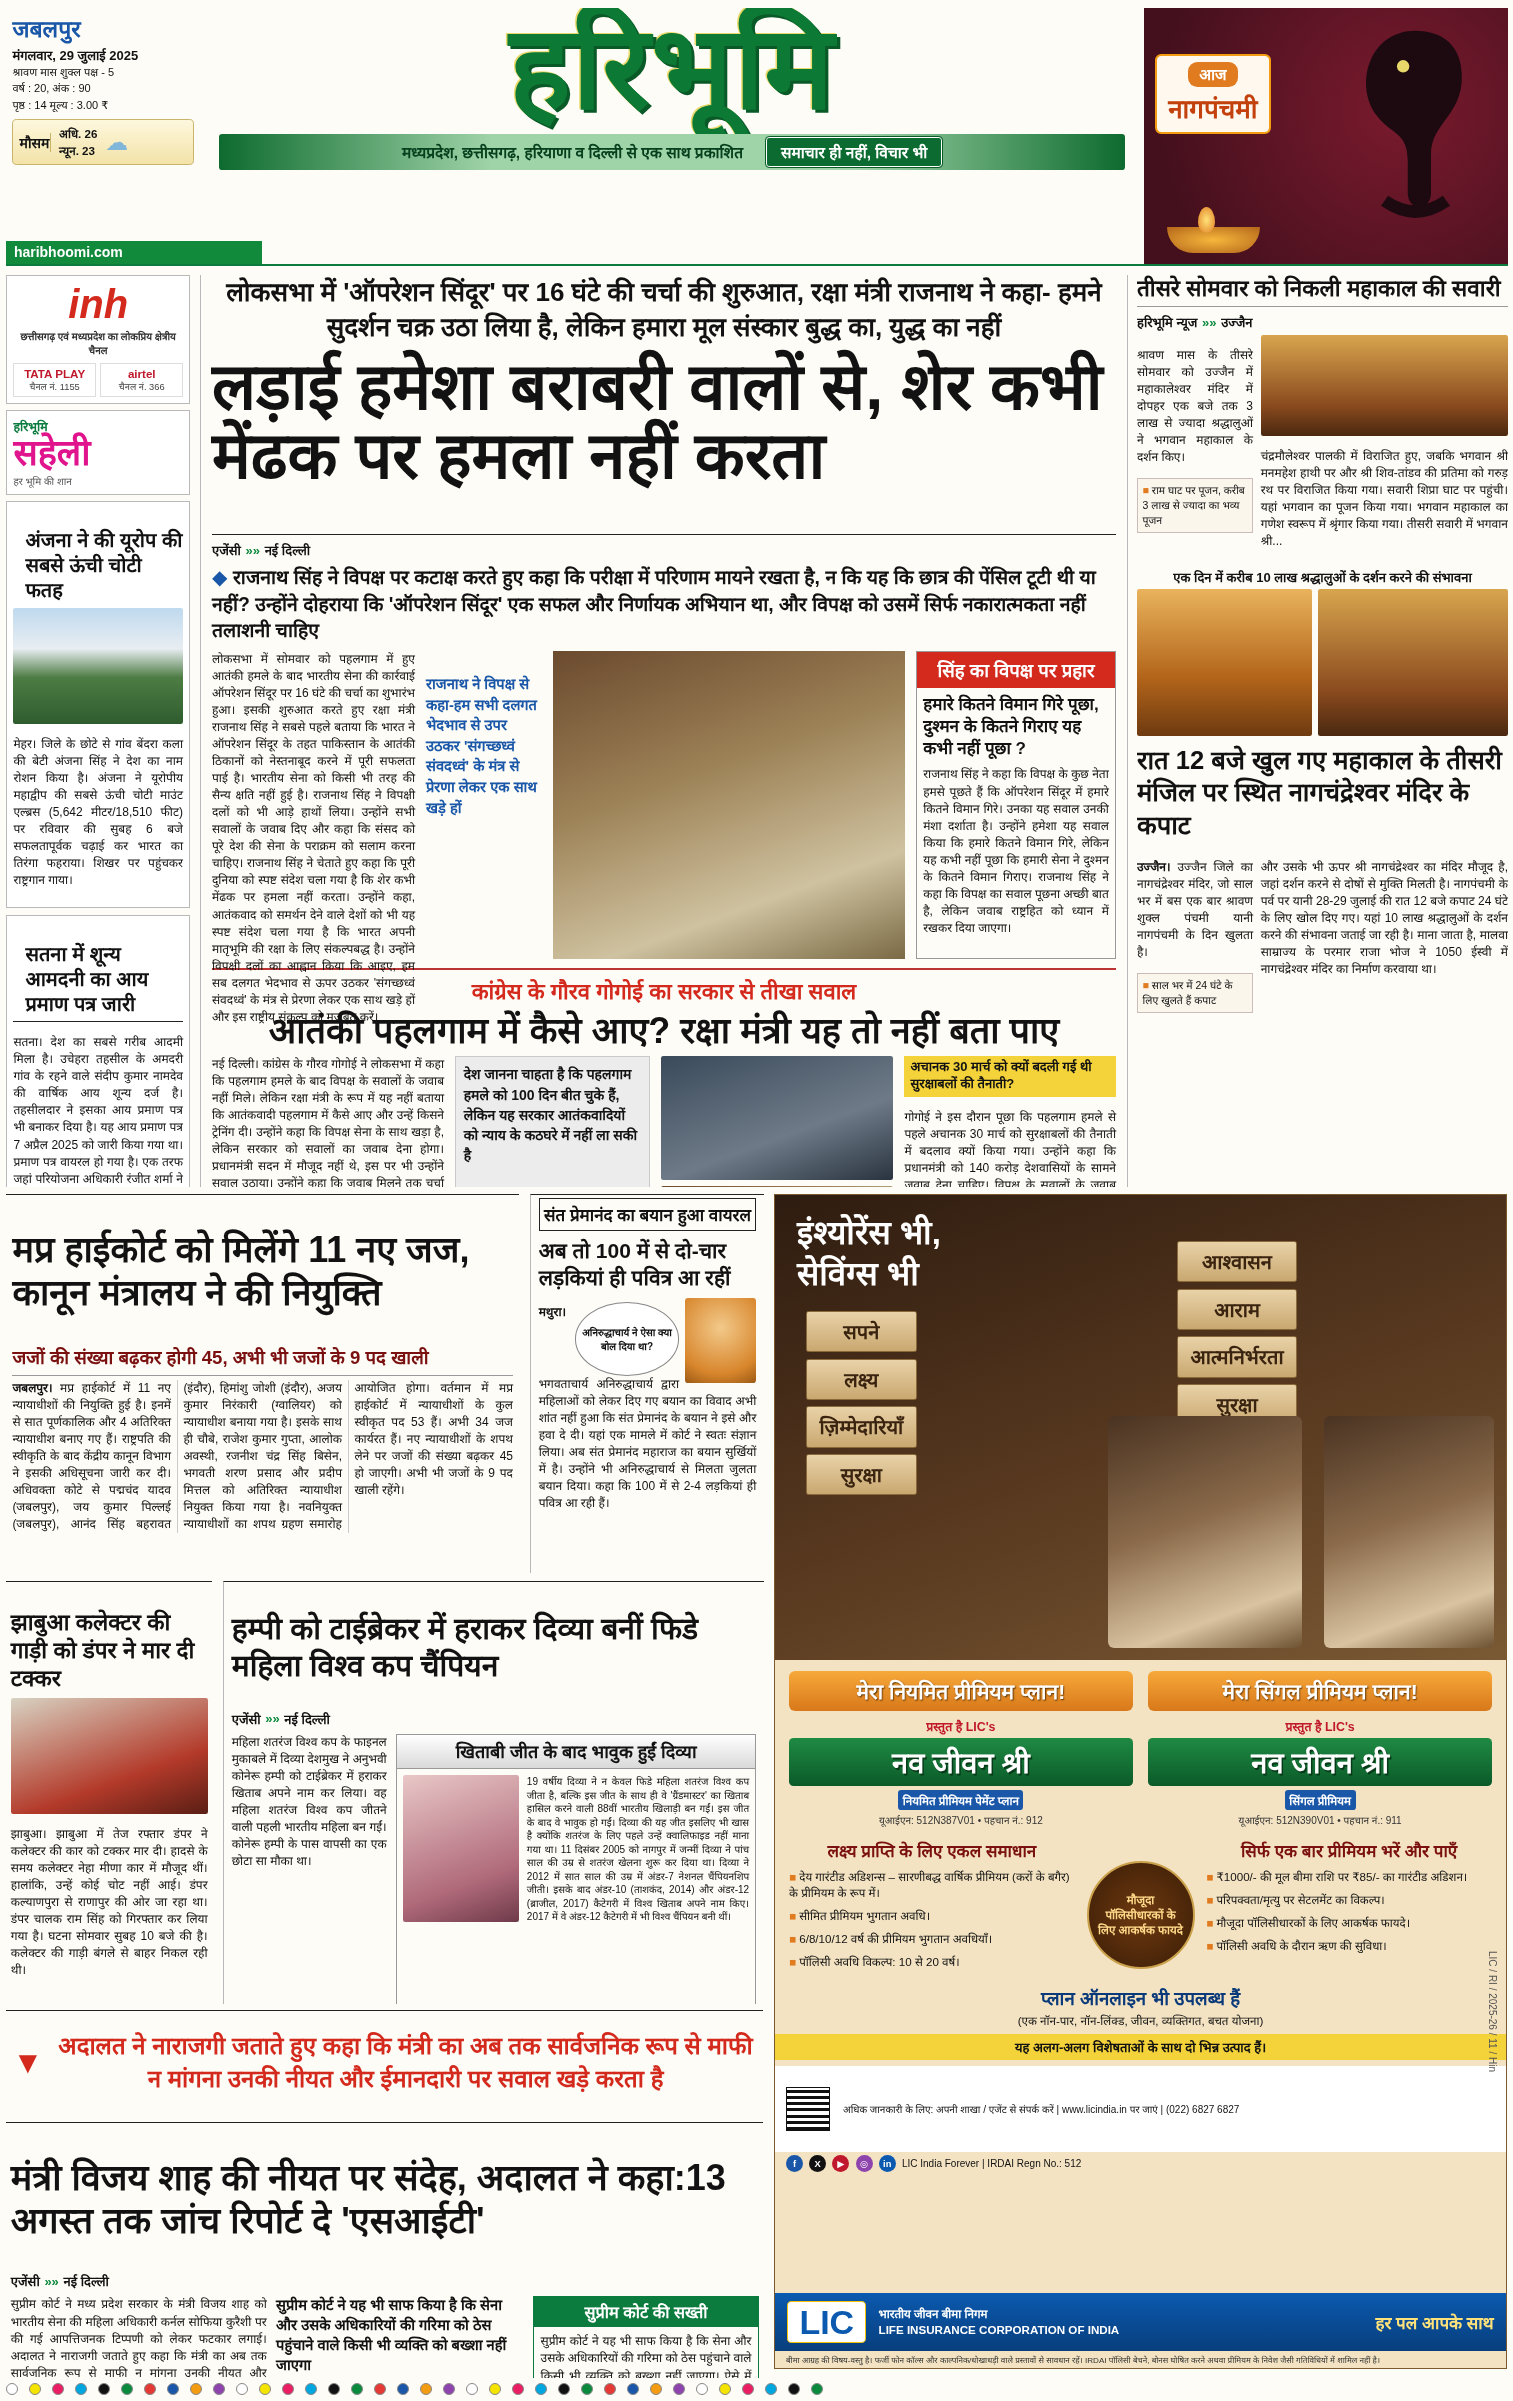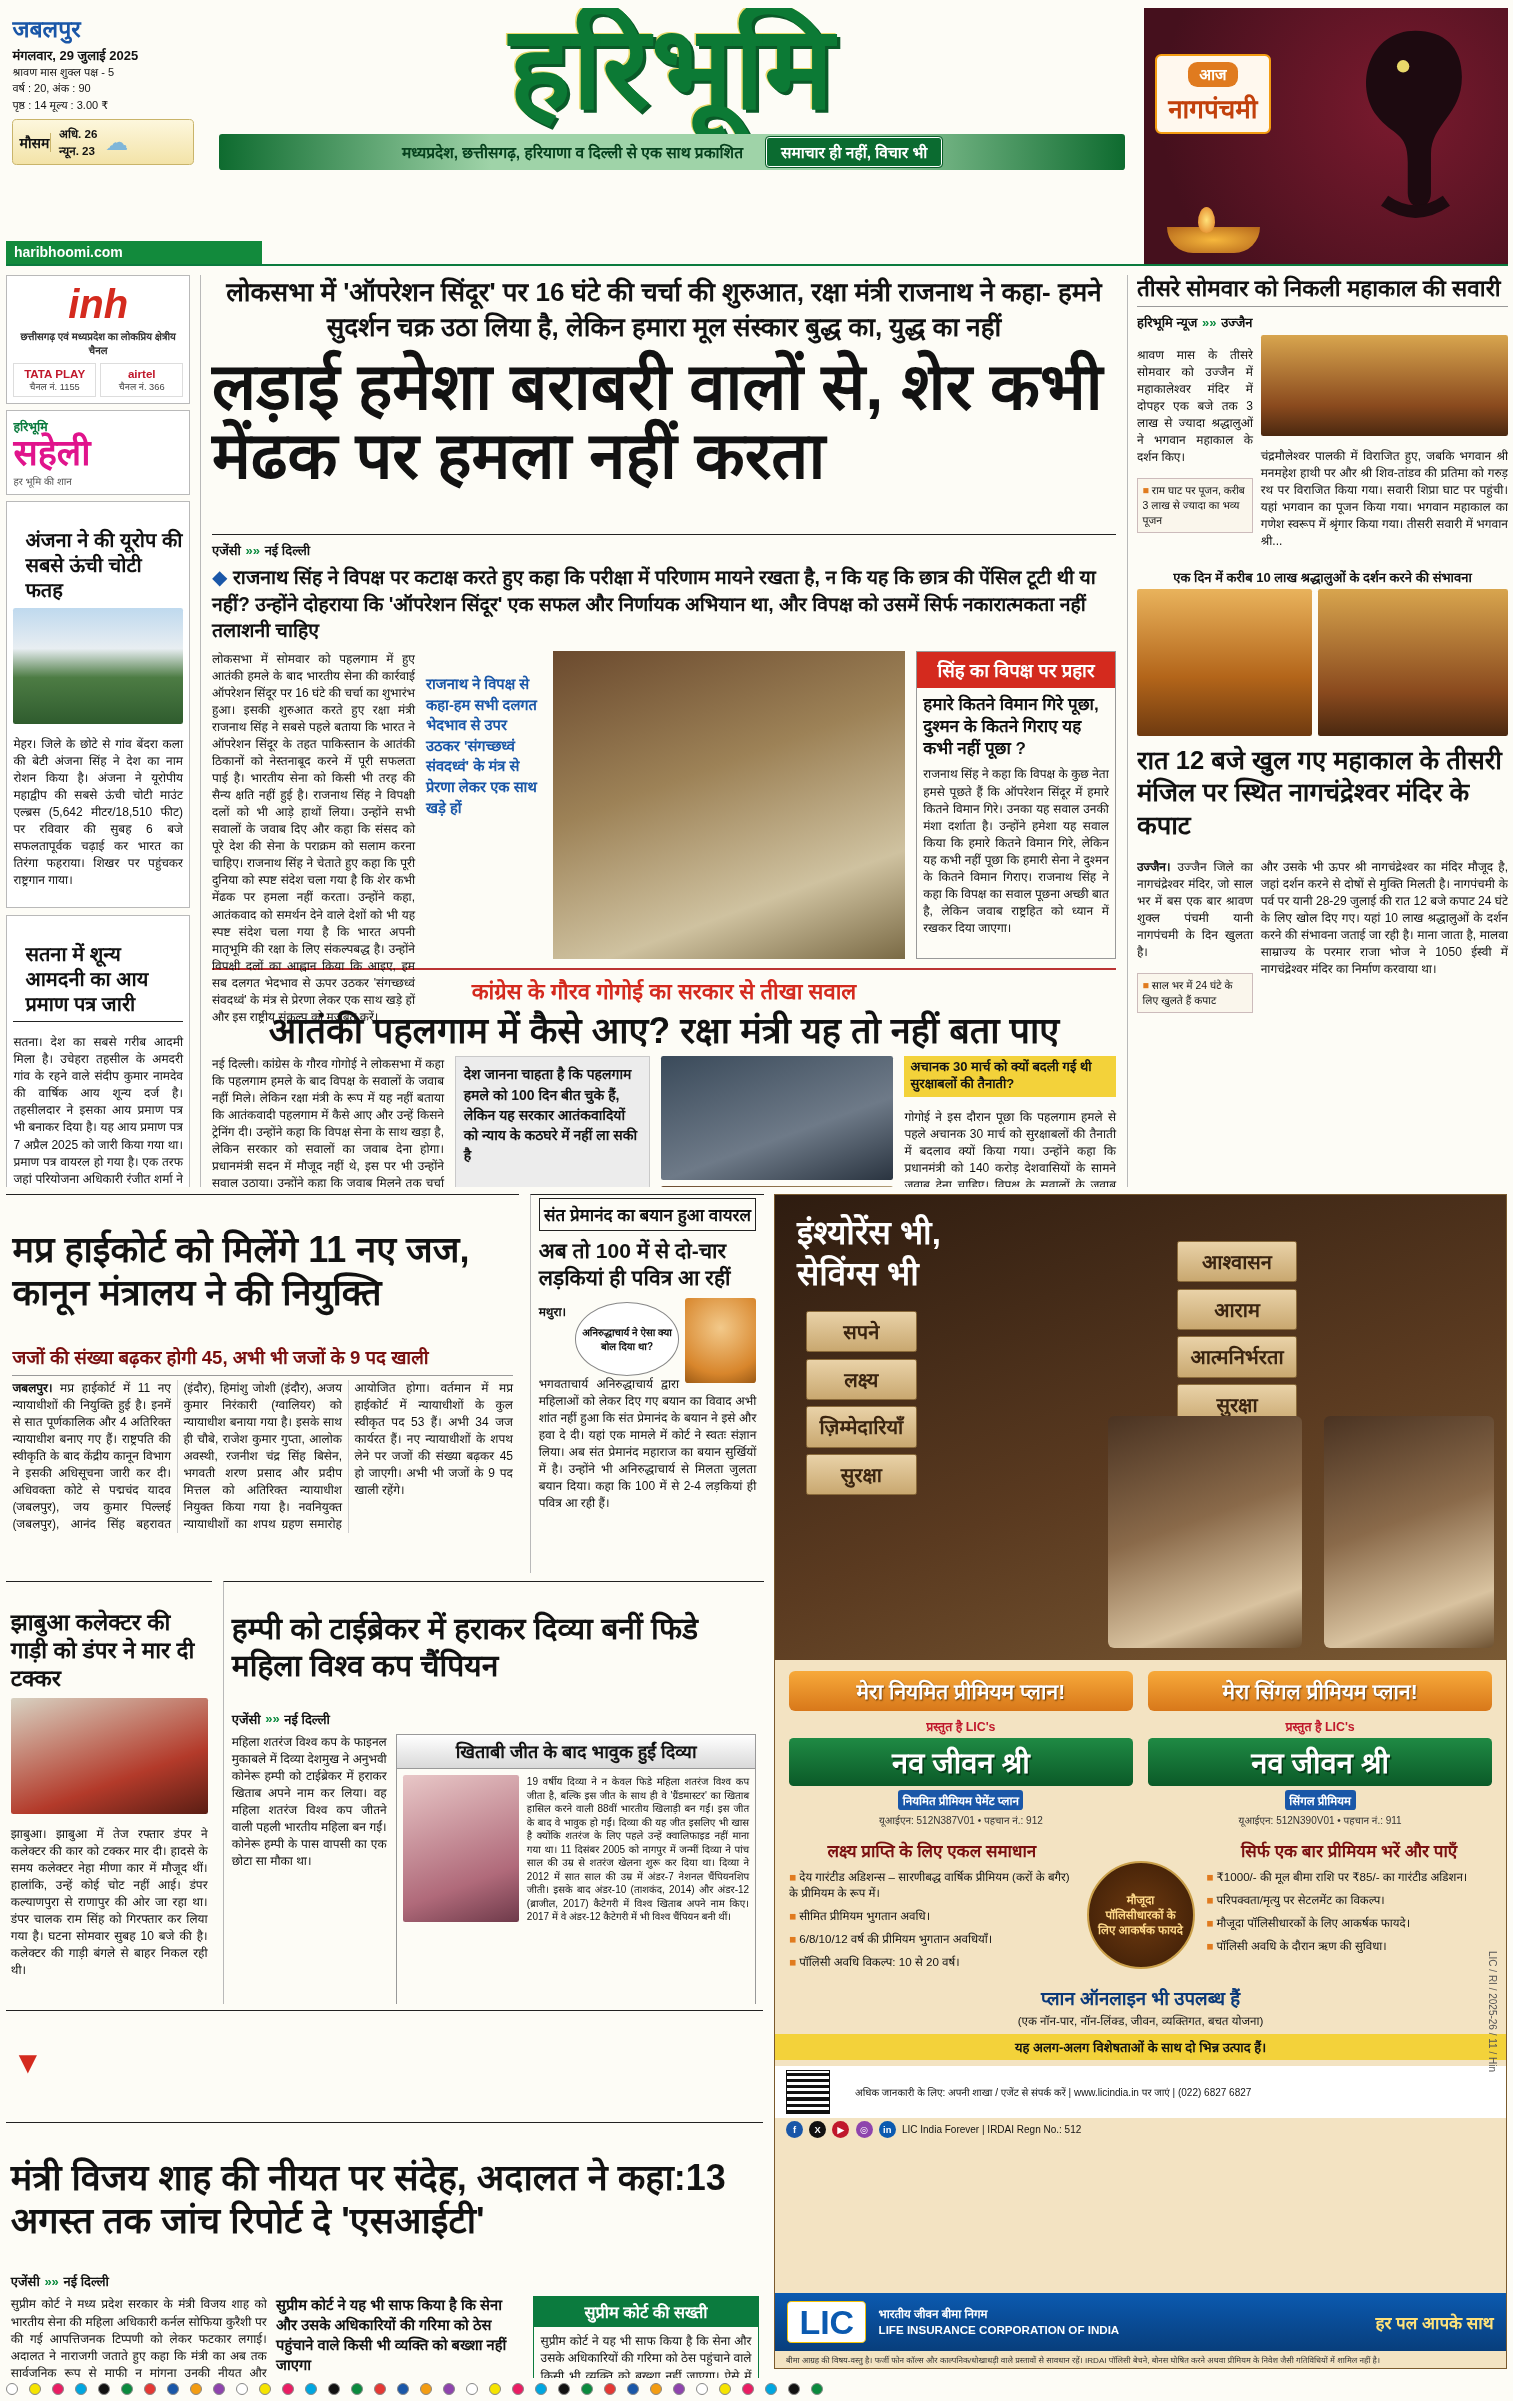--- a/index.html
+++ b/index.html
@@ -143,21 +143,21 @@
   .lic-col{flex:1;}
   .lic-colhead{color:#7a1010;font-weight:bold;font-size:17px;text-align:center;margin-bottom:6.2px;}
   .lic-li{font-size:11.6px;line-height:1.45;margin-bottom:6.2px;}
   .lic-circle{position:absolute;left:50%;top:29px;transform:translateX(-50%);width:108px;height:108px;border-radius:50%;
               background:radial-gradient(#6e3a10,#3a1c06);color:#ffd98a;font-weight:bold;font-size:11.6px;
               display:flex;align-items:center;justify-content:center;text-align:center;padding:7.7px;box-sizing:border-box;
               border:2.3px solid #caa04a;}
   .lic-online{color:#0b3a7a;font-weight:bold;font-size:18.6px;text-align:center;}
   .lic-type{font-size:11.6px;text-align:center;margin-top:3.1px;}
   .lic-two{background:#f3d23a;font-weight:bold;font-size:13px;text-align:center;padding:3.9px;margin-top:6.2px;}
-  .lic-contact{display:flex;align-items:center;gap:25px;background:#fff;padding:4px 11px;font-size:10px;margin-top:6.2px;}
+  .lic-contact{display:flex;align-items:center;gap:13px;background:#fff;padding:21px 11px;font-size:10px;margin-top:6.2px;}
   .qr{width:42px;height:42px;background:
       repeating-linear-gradient(0deg,#111 0 3.1px,#fff 3.1px 6.2px),
       repeating-linear-gradient(90deg,#1118 0 3.1px,#fff8 3.1px 6.2px);border:1.5px solid #111;}
   .social-row{display:flex;align-items:center;gap:6.2px;padding:3.1px 11px;font-size:10px;}
   .sico{width:17px;height:17px;border-radius:50%;background:#1a57a8;color:#fff;display:flex;align-items:center;
         justify-content:center;font-size:9.3px;font-weight:bold;}
   .lic-band{margin-top:auto;background:linear-gradient(#0b5ab0,#083e7c);display:flex;align-items:center;
             gap:12.4px;padding:7.7px 12.4px;color:#fff;}
   .lic-logo{background:#fff;border:1.5px solid #f8c300;border-radius:4.6px;padding:3.1px 11px;text-align:center;}
   .lic-logo .licword{color:#0b5ab0;font-weight:bold;font-size:34px;line-height:1;}
@@ -468,20 +468,21 @@
         <div style="display:flex;gap:7.7px;padding:6.2px;">
           <div class="ph ph-divya" style="width:116px;height:147px;flex:none;"></div>
           <p class="small jb" style="margin:0;">19 वर्षीय दिव्या ने न केवल फिडे महिला शतरंज विश्व कप जीता है, बल्कि इस जीत के साथ ही वे 'ग्रैंडमास्टर' का खिताब हासिल करने वाली 88वीं भारतीय खिलाड़ी बन गईं। इस जीत के बाद वे भावुक हो गईं। दिव्या की यह जीत इसलिए भी खास है क्योंकि शतरंज के लिए पहले उन्हें क्वालिफाइड नहीं माना गया था। 11 दिसंबर 2005 को नागपुर में जन्मीं दिव्या ने पांच साल की उम्र से शतरंज खेलना शुरू कर दिया था। दिव्या ने 2012 में सात साल की उम्र में अंडर-7 नेशनल चैंपियनशिप जीती। इसके बाद अंडर-10 (ताशकंद, 2014) और अंडर-12 (ब्राजील, 2017) कैटेगरी में विश्व खिताब अपने नाम किए। 2017 में वे अंडर-12 कैटेगरी में भी विश्व चैंपियन बनी थीं।</p>
         </div>
       </div>
     </div>
   </section>
 
   <section class="sec redquote">
     <span class="redtri">▼</span>
+    <div class="redquote-text">अदालत ने नाराजगी जताते हुए कहा कि मंत्री का अब तक सार्वजनिक रूप से माफी न मांगना उनकी नीयत और ईमानदारी पर सवाल खड़े करता है</div>
   </section>
 
   <section class="sec minister">
     <h2 class="min-head">मंत्री विजय शाह की नीयत पर संदेह, अदालत ने कहा:13 अगस्त तक जांच रिपोर्ट दे 'एसआईटी'</h2>
     <div class="byrow">
       <span>एजेंसी</span>
       <span class="chev">»»</span>
       <span>नई दिल्ली</span>
     </div>
     <div class="min-row">

